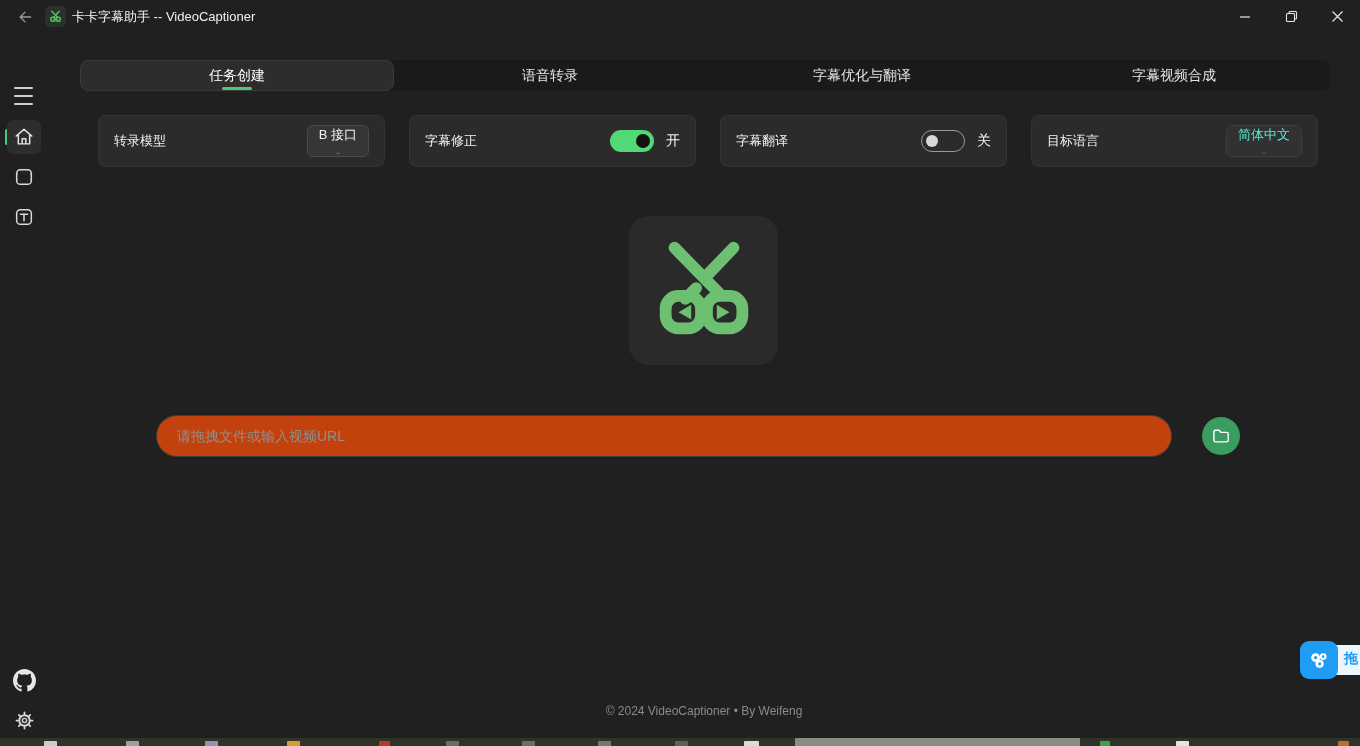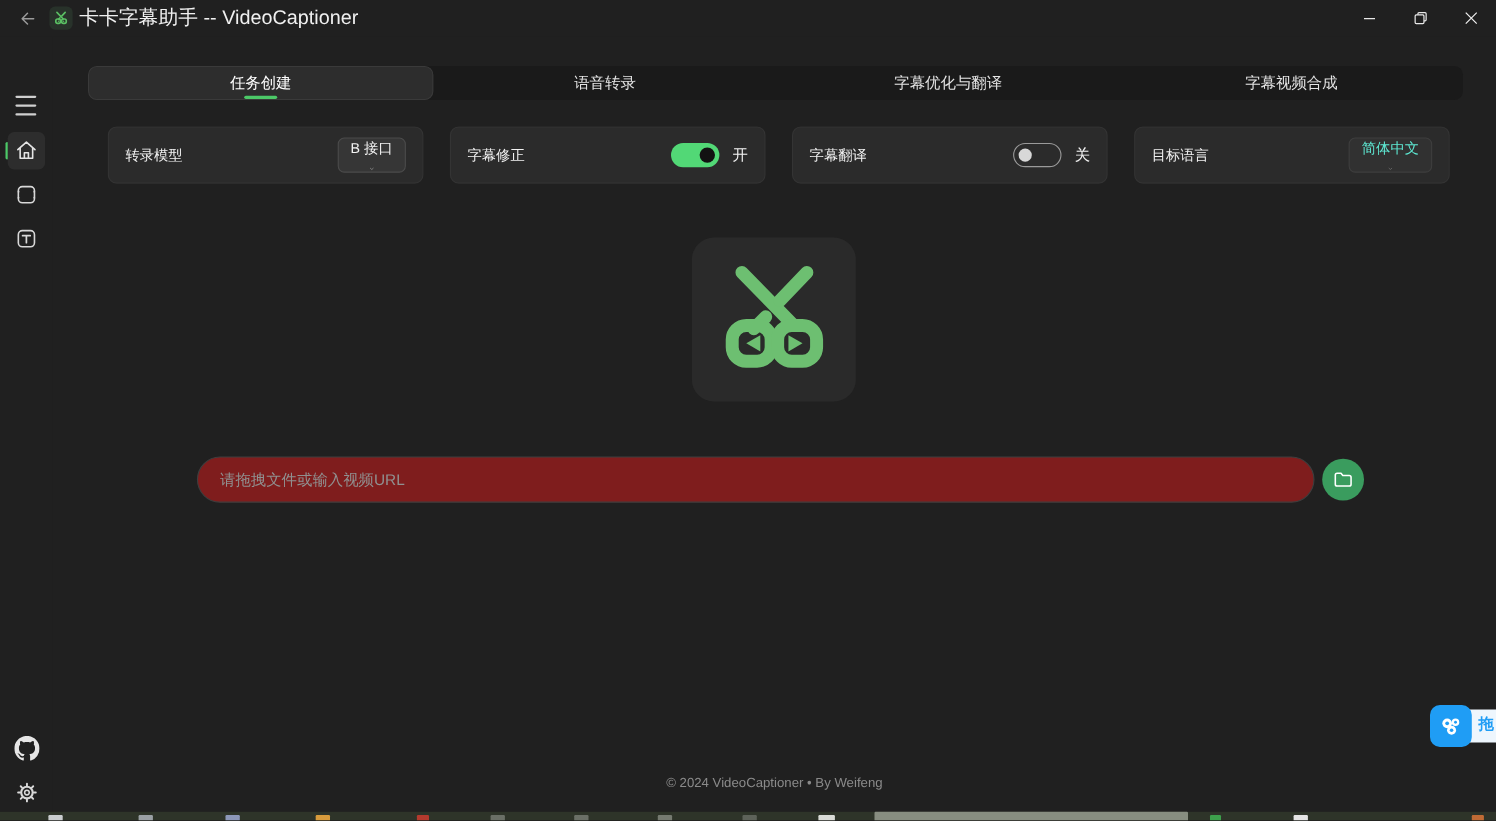--- a/index.html
+++ b/index.html
@@ -4,21 +4,21 @@
 <style>
   * { margin:0; padding:0; box-sizing:border-box; }
   html,body { width:1360px; height:746px; overflow:hidden; }
   body { font-family:"Liberation Sans","DejaVu Sans",sans-serif; background:#202020; color:#e8e8e8; }
   #app { position:absolute; inset:0; width:1360px; height:746px; background:#202020; overflow:hidden; }
 
   
   .titlebar { position:absolute; top:0; left:0; width:1360px; height:33px; background:#202020; }
   .back-btn { position:absolute; left:10px; top:3px; width:30px; height:28px; display:flex; align-items:center; justify-content:center; border-radius:5px; }
   .app-icon { position:absolute; left:45px; top:6px; width:21px; height:21px; background:#28322a; border-radius:5px; display:flex; align-items:center; justify-content:center; }
-  .win-title { position:absolute; left:72px; top:0; height:33px; line-height:33px; font-size:18px; color:#f0f0f0; }
+  .win-title { position:absolute; left:72px; top:0; height:33px; line-height:33px; font-size:13px; color:#f0f0f0; }
   .win-btn { position:absolute; top:0; width:46px; height:33px; display:flex; align-items:center; justify-content:center; }
   .win-btn.min { left:1222px; } .win-btn.restore { left:1268px; } .win-btn.close { left:1314px; }
 
   
   .sidebar { position:absolute; left:0; top:33px; width:48px; height:705px; background:#202020; }
   .hamburger { position:absolute; left:12px; top:54px; width:24px; height:18px; display:flex; flex-direction:column; justify-content:space-between; cursor:pointer; }
   .hamburger span { display:block; width:19px; height:2px; background:#cfcfcf; border-radius:1px; margin-left:2px; }
   .side-item { position:absolute; left:7px; width:34px; height:34px; border-radius:6px; display:flex; align-items:center; justify-content:center; }
   .side-item.active { background:#2d2d2d; }
   .side-indicator { position:absolute; left:5px; width:3px; height:16px; border-radius:2px; background:#4cc968; top:96px; }
@@ -42,21 +42,21 @@
   .toggle.on { background:#52d876; }
   .toggle.on .knob { position:absolute; right:4px; top:4px; width:14px; height:14px; border-radius:50%; background:#121212; }
   .toggle.off { background:transparent; border:1.5px solid #9a9a9a; }
   .toggle.off .knob { position:absolute; left:4px; top:3.5px; width:12px; height:12px; border-radius:50%; background:#d8d8d8; }
   .toggle-state { margin-left:12px; font-size:14px; color:#f2f2f2; }
 
   
   .logo-box { position:absolute; left:629px; top:216px; width:149px; height:149px; background:#2a2a2a; border-radius:20px; display:flex; align-items:center; justify-content:center; }
 
   
-  .url-input { position:absolute; left:179px; top:415px; width:1016px; height:42px; background:#7f1d1d; border:1px solid #3e3e3e; border-radius:21px; color:#e8e8e8; font-size:14px; padding:0 20px; outline:none; font-family:"Liberation Sans","DejaVu Sans",sans-serif; }
+  .url-input { position:absolute; left:156px; top:415px; width:1016px; height:42px; background:#c2410c; border:1px solid #3e3e3e; border-radius:21px; color:#e8e8e8; font-size:14px; padding:0 20px; outline:none; font-family:"Liberation Sans","DejaVu Sans",sans-serif; }
   .url-input::placeholder { color:#909090; }
   .folder-btn { position:absolute; left:1202px; top:417px; width:38px; height:38px; border-radius:50%; background:#3a9c5e; border:none; display:flex; align-items:center; justify-content:center; cursor:pointer; }
 
   
   .footer { position:absolute; left:48px; top:704px; width:1312px; text-align:center; font-size:12px; color:#8a8a8a; }
 
   
   .netdisk { position:absolute; left:1300px; top:641px; width:60px; height:38px; }
   .netdisk-strip { position:absolute; left:20px; top:4px; width:40px; height:30px; background:#eef6fd; border-radius:6px 0 0 6px; }
   .netdisk-label { position:absolute; left:44px; top:9px; font-size:14px; font-weight:bold; color:#1f9df5; white-space:nowrap; }

